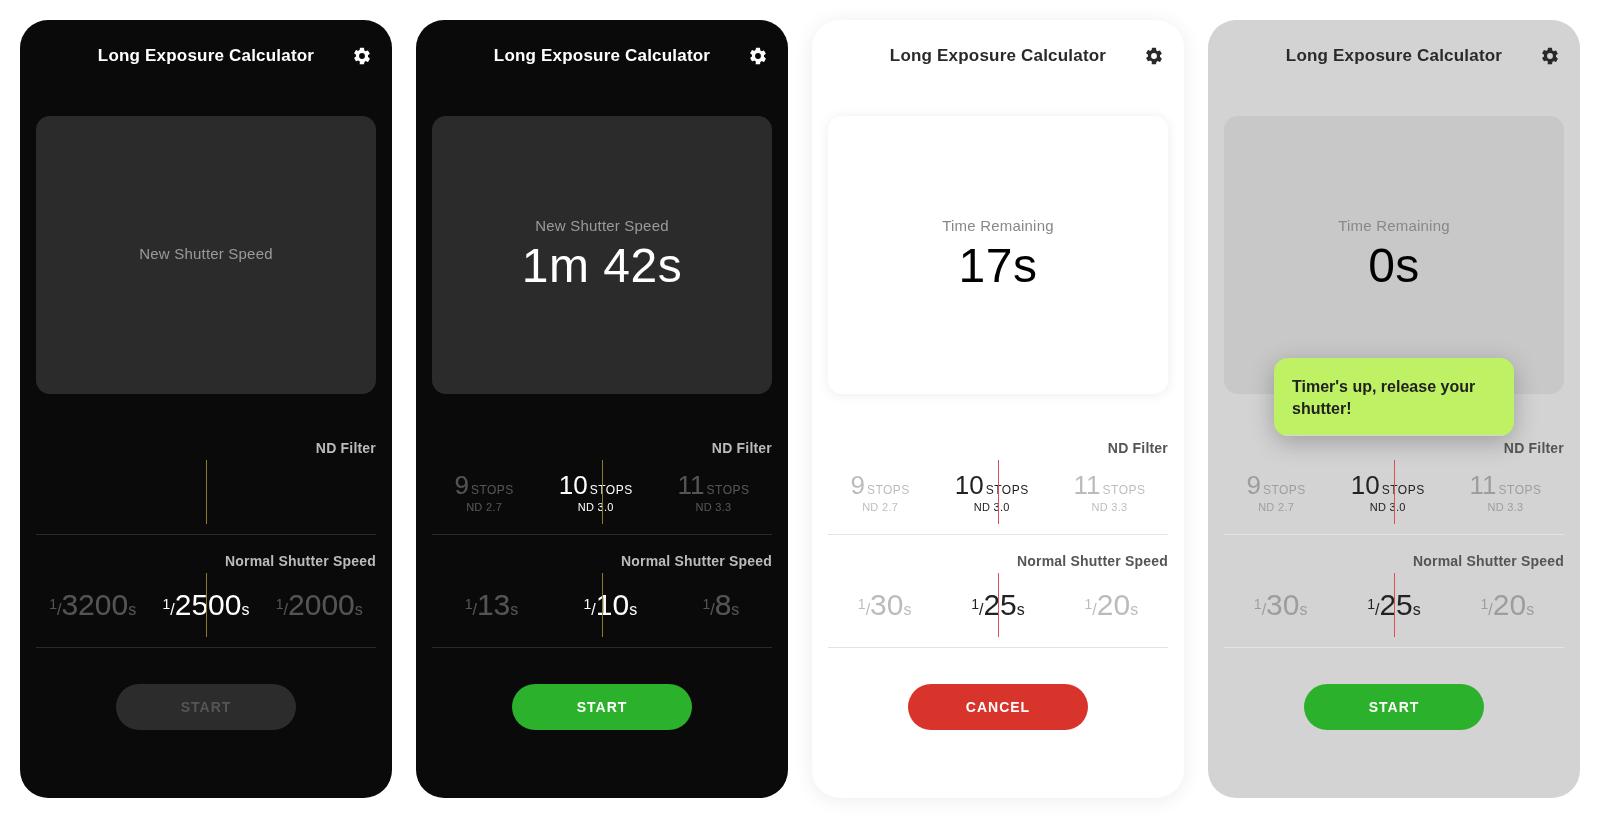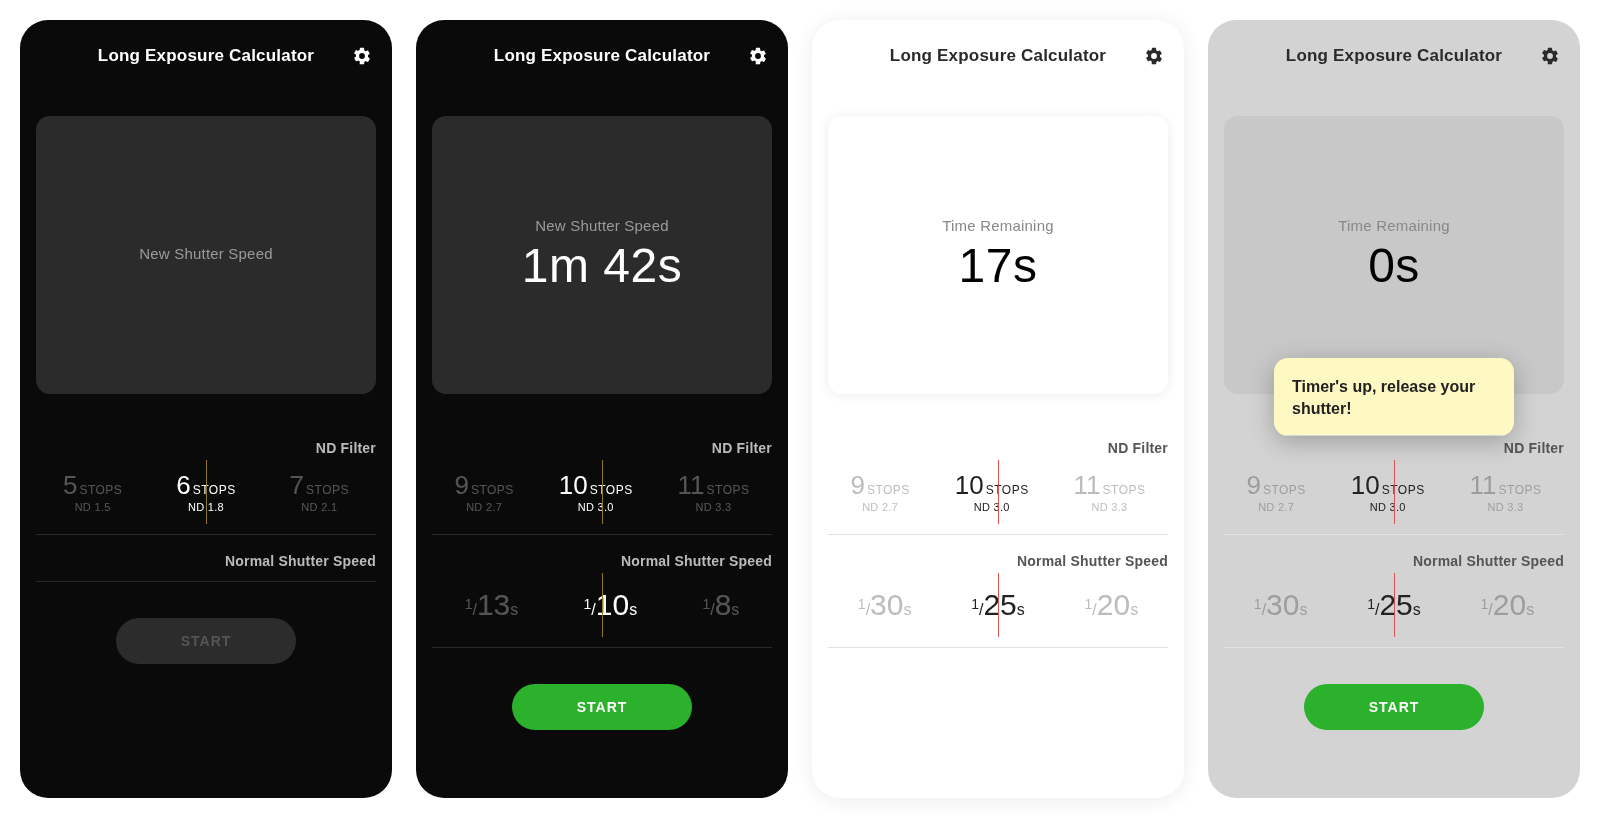--- a/index.html
+++ b/index.html
@@ -130,21 +130,21 @@
 
   .overlay {
     position: absolute;
     inset: 0;
     display: flex;
     align-items: center;
     justify-content: center;
   }
   .alert {
     width: 240px;
-    background: #fef9c3;
+    background: #bef264;
     border-radius: 14px;
     overflow: hidden;
     box-shadow: 0 6px 24px rgba(0,0,0,0.25);
     position: absolute;
     top: 338px;
   }
   .alert-body { padding: 18px 18px 16px; font-size: 16px; font-weight: 600; line-height: 1.35; color: #222; }
   .alert-sep { height: 1px; background: #d6d6d6; }
   .alert-btn { text-align: center; padding: 11px 0; font-size: 16px; color: #007aff; cursor: pointer; }
 </style>
@@ -161,40 +161,40 @@
     </span>
   </div>
   <div class="card">
     <div class="card-label">New Shutter Speed</div>
   </div>
 
   <div class="section">
     <div class="section-title">ND Filter</div>
     <div class="picker">
       <div class="picker-center"></div>
-      <div class="picker-items">
-        <div class="picker-item faded">
-          <span><span class="main">5</span><span class="suffix">STOPS</span></span>
-          <span class="sub">ND 1.5</span>
-        </div>
-        <div class="picker-item">
-          <span><span class="main">6</span><span class="suffix">STOPS</span></span>
-          <span class="sub">ND 1.8</span>
-        </div>
-        <div class="picker-item faded">
-          <span><span class="main">7</span><span class="suffix">STOPS</span></span>
-          <span class="sub">ND 2.1</span>
-        </div>
-      </div>
     </div>
   </div>
   <div class="divider"></div>
 
   <div class="section" style="margin-top:18px">
     <div class="section-title">Normal Shutter Speed</div>
+    <div class="picker">
+      <div class="picker-center"></div>
+      <div class="picker-items">
+        <div class="picker-item shutter-item faded">
+          <span><span class="top">1</span>/<span class="bot">3200</span><span class="s">s</span></span>
+        </div>
+        <div class="picker-item shutter-item">
+          <span><span class="top">1</span>/<span class="bot">2500</span><span class="s">s</span></span>
+        </div>
+        <div class="picker-item shutter-item faded">
+          <span><span class="top">1</span>/<span class="bot">2000</span><span class="s">s</span></span>
+        </div>
+      </div>
+    </div>
   </div>
   <div class="divider"></div>
 
   <div class="btn-row" style="margin-top:36px">
     <button class="btn disabled">START</button>
   </div>
 </div>
 
 <div class="phone dark">
   <div class="header">
@@ -304,20 +304,23 @@
           <span><span class="top">1</span>/<span class="bot">25</span><span class="s">s</span></span>
         </div>
         <div class="picker-item shutter-item faded">
           <span><span class="top">1</span>/<span class="bot">20</span><span class="s">s</span></span>
         </div>
       </div>
     </div>
   </div>
   <div class="divider"></div>
 
+  <div class="btn-row" style="margin-top:36px">
+    <button class="btn red">CANCEL</button>
+  </div>
 </div>
 
 <div class="phone light-dim">
   <div class="header">
     <span class="header-title">Long Exposure Calculator</span>
     <span class="gear">
       <svg viewBox="0 0 24 24">
           <path d="M19.14,12.94a7.07,7.07,0,0,0,0-1.88l2-1.55a.5.5,0,0,0,.12-.64l-1.9-3.29a.5.5,0,0,0-.6-.22l-2.35.94a7,7,0,0,0-1.63-.94l-.36-2.5A.5.5,0,0,0,14,2H10a.5.5,0,0,0-.49.42l-.36,2.5a7,7,0,0,0-1.63.94L5.17,4.92a.5.5,0,0,0-.6.22L2.67,8.43a.5.5,0,0,0,.12.64l2,1.55a7.07,7.07,0,0,0,0,1.88l-2,1.55a.5.5,0,0,0-.12.64l1.9,3.29a.5.5,0,0,0,.6.22l2.35-.94a7,7,0,0,0,1.63.94l.36,2.5A.5.5,0,0,0,10,22h4a.5.5,0,0,0,.49-.42l.36-2.5a7,7,0,0,0,1.63-.94l2.35.94a.5.5,0,0,0,.6-.22l1.9-3.29a.5.5,0,0,0-.12-.64ZM12,15.5A3.5,3.5,0,1,1,15.5,12,3.5,3.5,0,0,1,12,15.5Z"></path>
         </svg>
     </span>

